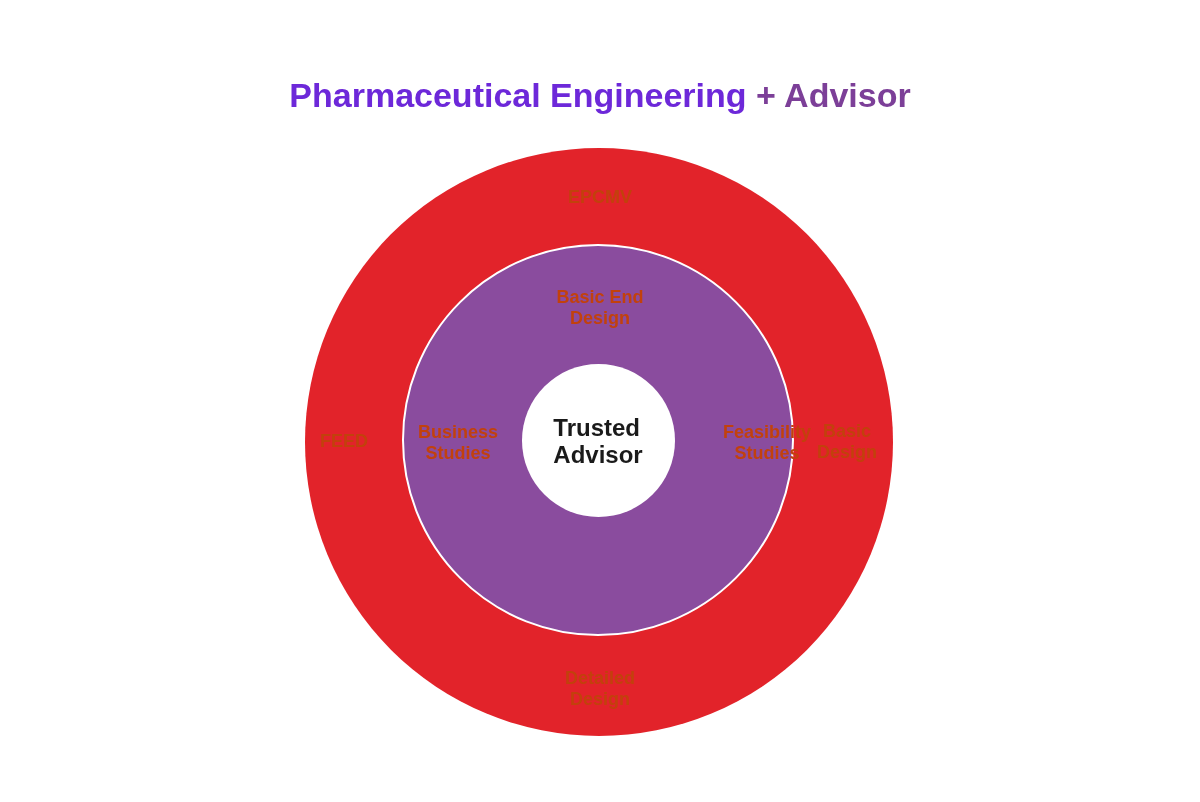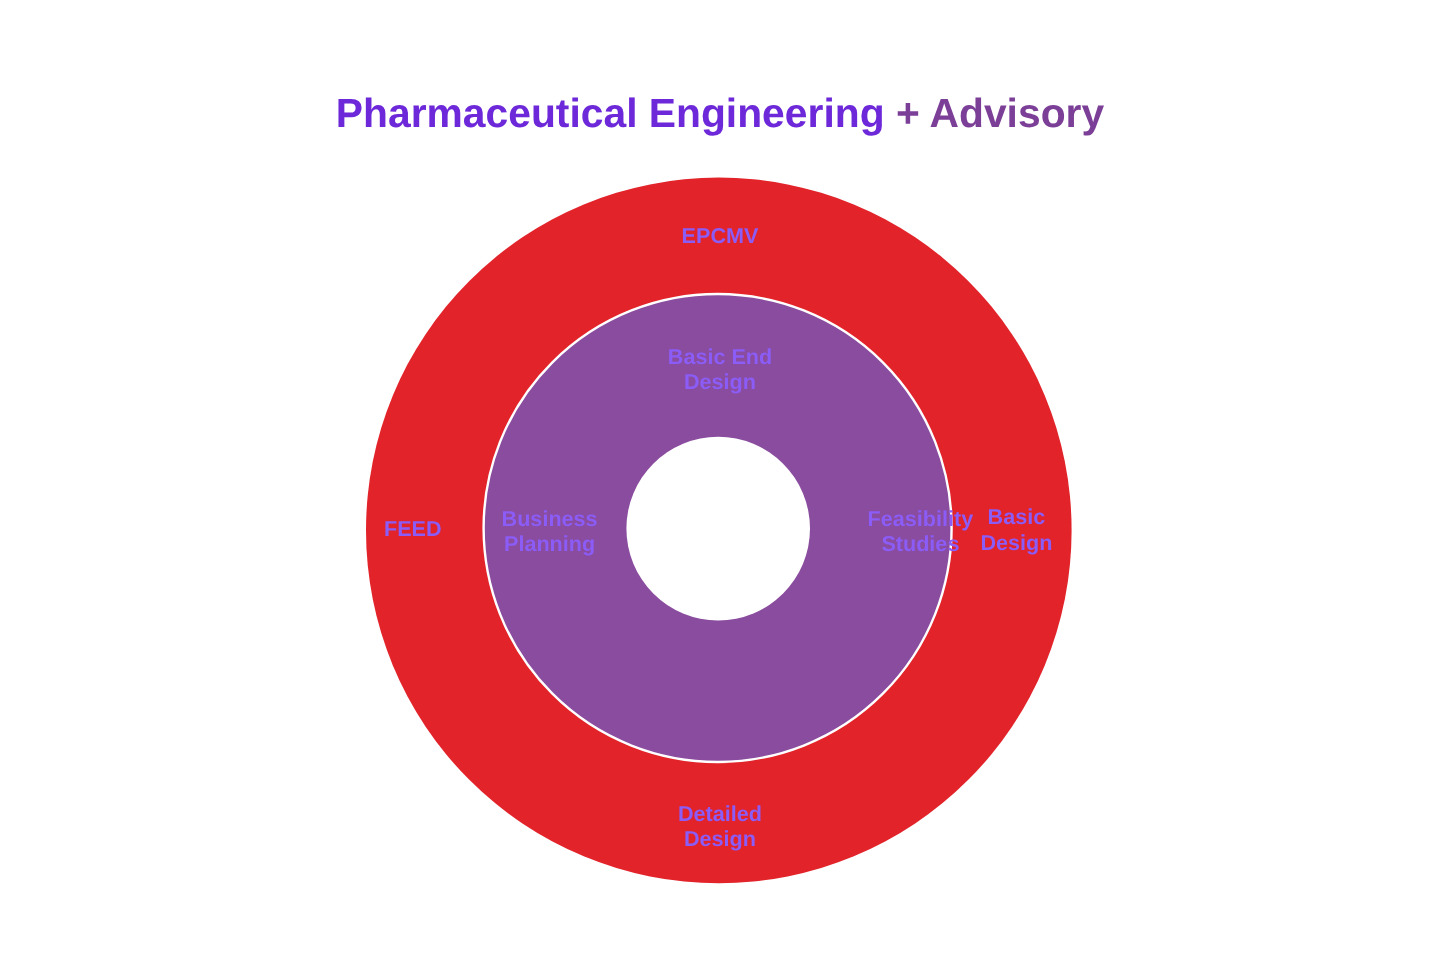--- a/index.html
+++ b/index.html
@@ -53,21 +53,21 @@
     left: 522px;
     top: 364px;
     width: 153px;
     height: 153px;
     background: #ffffff;
   }
 
   .label {
     position: absolute;
     transform: translate(-50%, -50%);
-    color: #8b5cf6;
+    color: #c2410c;
     font-size: 18px;
     font-weight: bold;
     line-height: 21px;
     text-align: center;
     white-space: pre-line;
   }
   .label-epcmv       { left: 600px; top: 197px; }
   .label-feed        { left: 344px; top: 441px; }
   .label-basic       { left: 847px; top: 442px; }
   .label-detailed    { left: 600px; top: 689px; }
@@ -88,21 +88,21 @@
     text-align: left;
     white-space: pre-line;
   }
 </style>
 </head>
 <body>
 
 <div class="canvas">
 
   <div class="title">
-    <span class="red-part">Pharmaceutical Engineering </span><span class="purple-part">+ Advisory</span>
+    <span class="red-part">Pharmaceutical Engineering </span><span class="purple-part">+ Advisor</span>
   </div>
 
   <div class="circle outer-circle"></div>
 
   <div class="circle middle-circle"></div>
 
   <div class="circle center-circle"></div>
 
   <div class="label label-epcmv">EPCMV</div>
 
@@ -111,20 +111,22 @@
   <div class="label label-basic">Basic
 Design</div>
 
   <div class="label label-detailed">Detailed
 Design</div>
 
   <div class="label label-frontend">Basic End
 Design</div>
 
   <div class="label label-business">Business
-Planning</div>
+Studies</div>
 
   <div class="label label-feasibility">Feasibility
 Studies</div>
 
 
+  <div class="label-center">Trusted
+Advisor</div>
 
 </div>
 
 </body></html>

